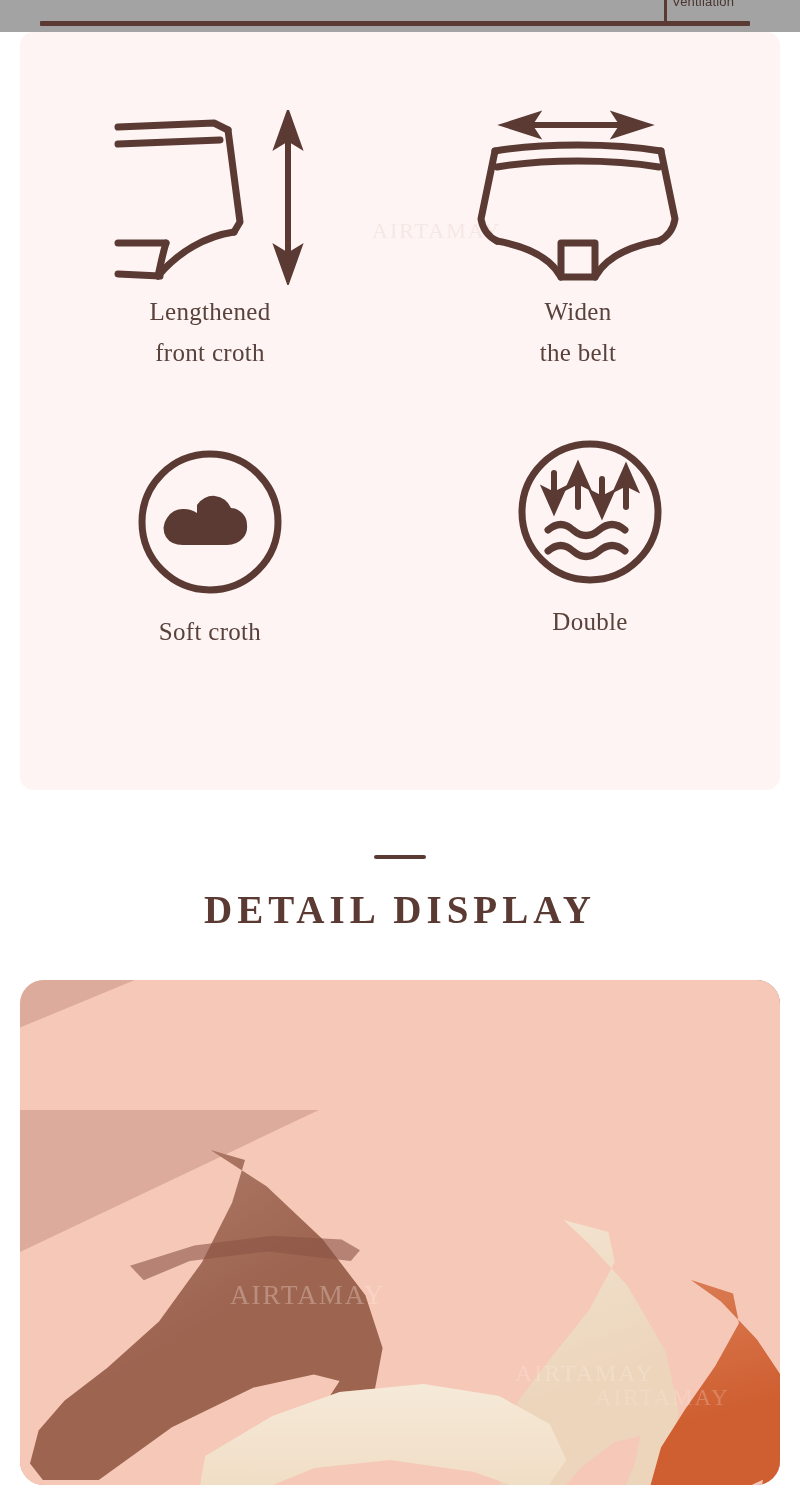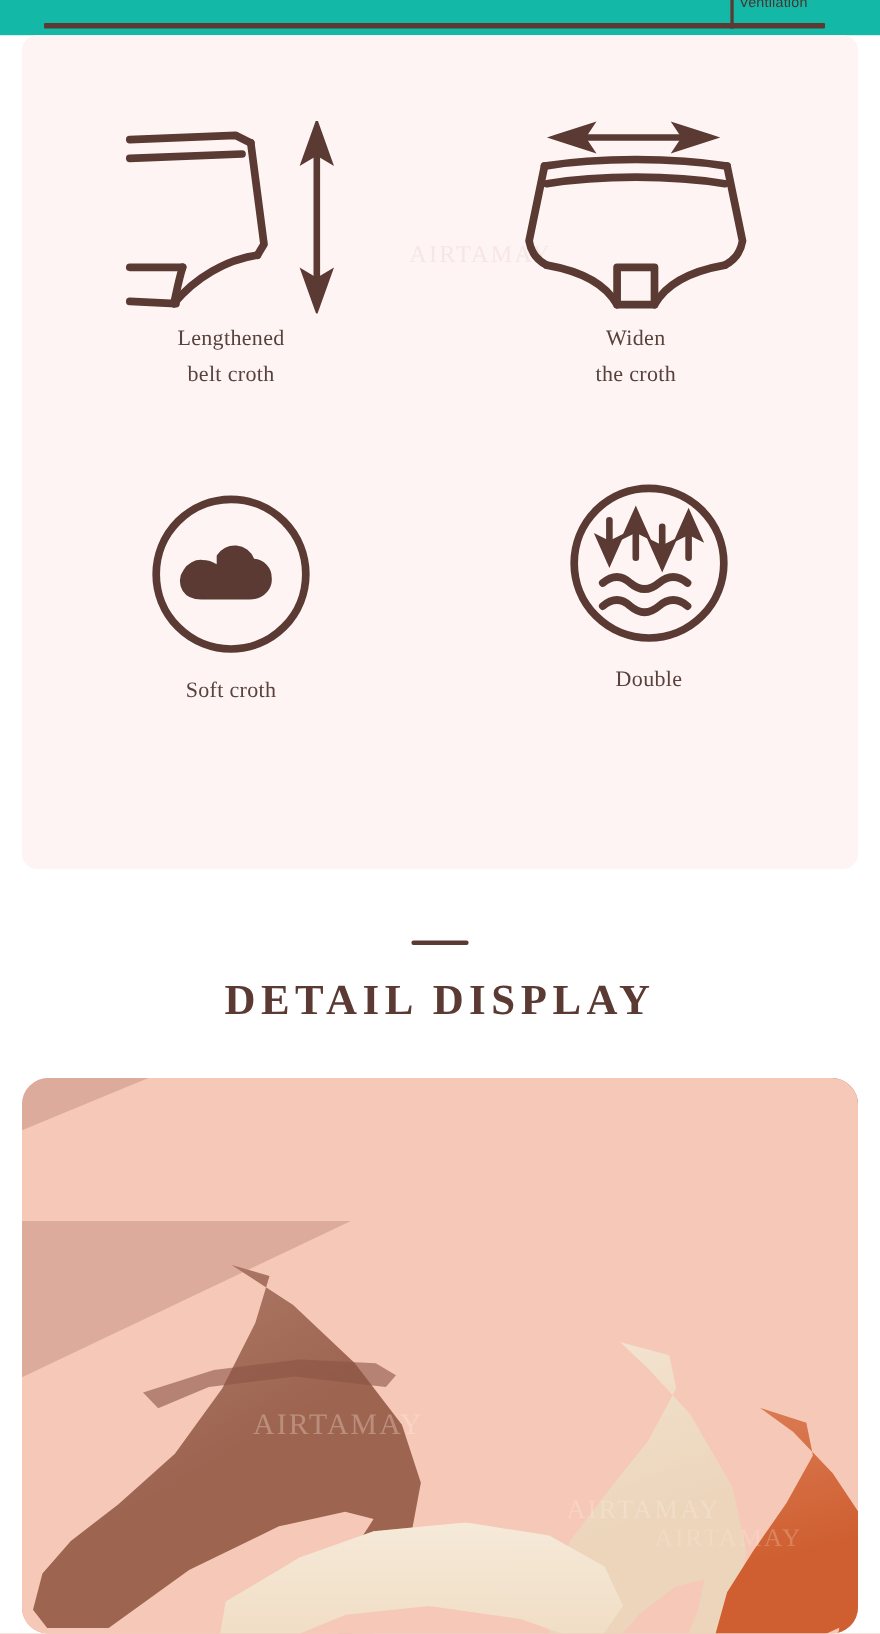--- a/index.html
+++ b/index.html
@@ -7,21 +7,21 @@
     width:800px;height:1485px;
     background:#ffffff;
     font-family:"Liberation Serif", serif;
     overflow:hidden;
     position:relative;
   }
 
   
   .top-strip{
     position:absolute;left:0;top:0;width:800px;height:32px;
-    background:#14b8a6;overflow:hidden;
+    background:#a3a3a3;overflow:hidden;
   }
   .top-rule{
     position:absolute;left:40px;top:21px;width:710px;height:5px;
     background:#5a3a33;border-radius:1px;
   }
   .top-tick{
     position:absolute;left:664px;top:0px;width:3px;height:26px;
     background:#5a3a33;
   }
   .top-tick-label{
@@ -48,21 +48,21 @@
   .cell-br{left:380px;top:390px;}
 
   .icon-wrap{
     height:190px;display:flex;align-items:center;justify-content:center;
   }
   .icon-wrap-sm{
     height:180px;display:flex;align-items:center;justify-content:center;
   }
   .feature-label{
     font-family:"Liberation Serif", serif;
-    font-size:20px;line-height:1.62;color:#59413c;
+    font-size:25px;line-height:1.62;color:#59413c;
     letter-spacing:.3px;
   }
   .feature-label .l2{display:block;}
 
   
   .card-ghost{
     position:absolute;left:352px;top:186px;
     font-family:"Liberation Serif", serif;
     font-size:22px;color:#f6e7e4;letter-spacing:2px;
     pointer-events:none;user-select:none;
@@ -231,21 +231,21 @@
 
           <g stroke="#5a3a33" stroke-width="6" stroke-linecap="round" fill="#5a3a33">
             <line x1="178" y1="22" x2="178" y2="152"></line>
             <path d="M178 6 L168 34 L178 28 L188 34 Z"></path>
             <path d="M178 168 L168 140 L178 146 L188 140 Z"></path>
           </g>
         </svg>
       </div>
       <div class="feature-label">
         <span>Lengthened</span>
-        <span class="l2">belt croth</span>
+        <span class="l2">front croth</span>
       </div>
     </div>
 
     <div class="feature-cell cell-tr">
       <div class="icon-wrap">
         <svg width="210" height="180" viewBox="0 0 210 180">
 
           <g stroke="#5a3a33" stroke-width="6" stroke-linecap="round" fill="#5a3a33">
             <line x1="50" y1="18" x2="156" y2="18"></line>
             <path d="M34 18 L62 9 L56 18 L62 27 Z"></path>
@@ -261,21 +261,21 @@
 
             <path d="M24 134 C58 140 78 152 88 170"></path>
             <path d="M186 134 C152 140 132 152 122 170"></path>
 
             <path d="M88 170 L88 136 L122 136 L122 170 Z"></path>
           </g>
         </svg>
       </div>
       <div class="feature-label">
         <span>Widen</span>
-        <span class="l2">the croth</span>
+        <span class="l2">the belt</span>
       </div>
     </div>
 
     <div class="feature-cell cell-bl">
       <div class="icon-wrap-sm">
         <svg width="150" height="150" viewBox="0 0 150 150">
           <circle cx="75" cy="75" r="68" fill="none" stroke="#5a3a33" stroke-width="7"></circle>
           <path fill="#5a3a33" d="
             M62 58 a19 19 0 0 1 34 3
             a17 17 0 0 1 16 17

